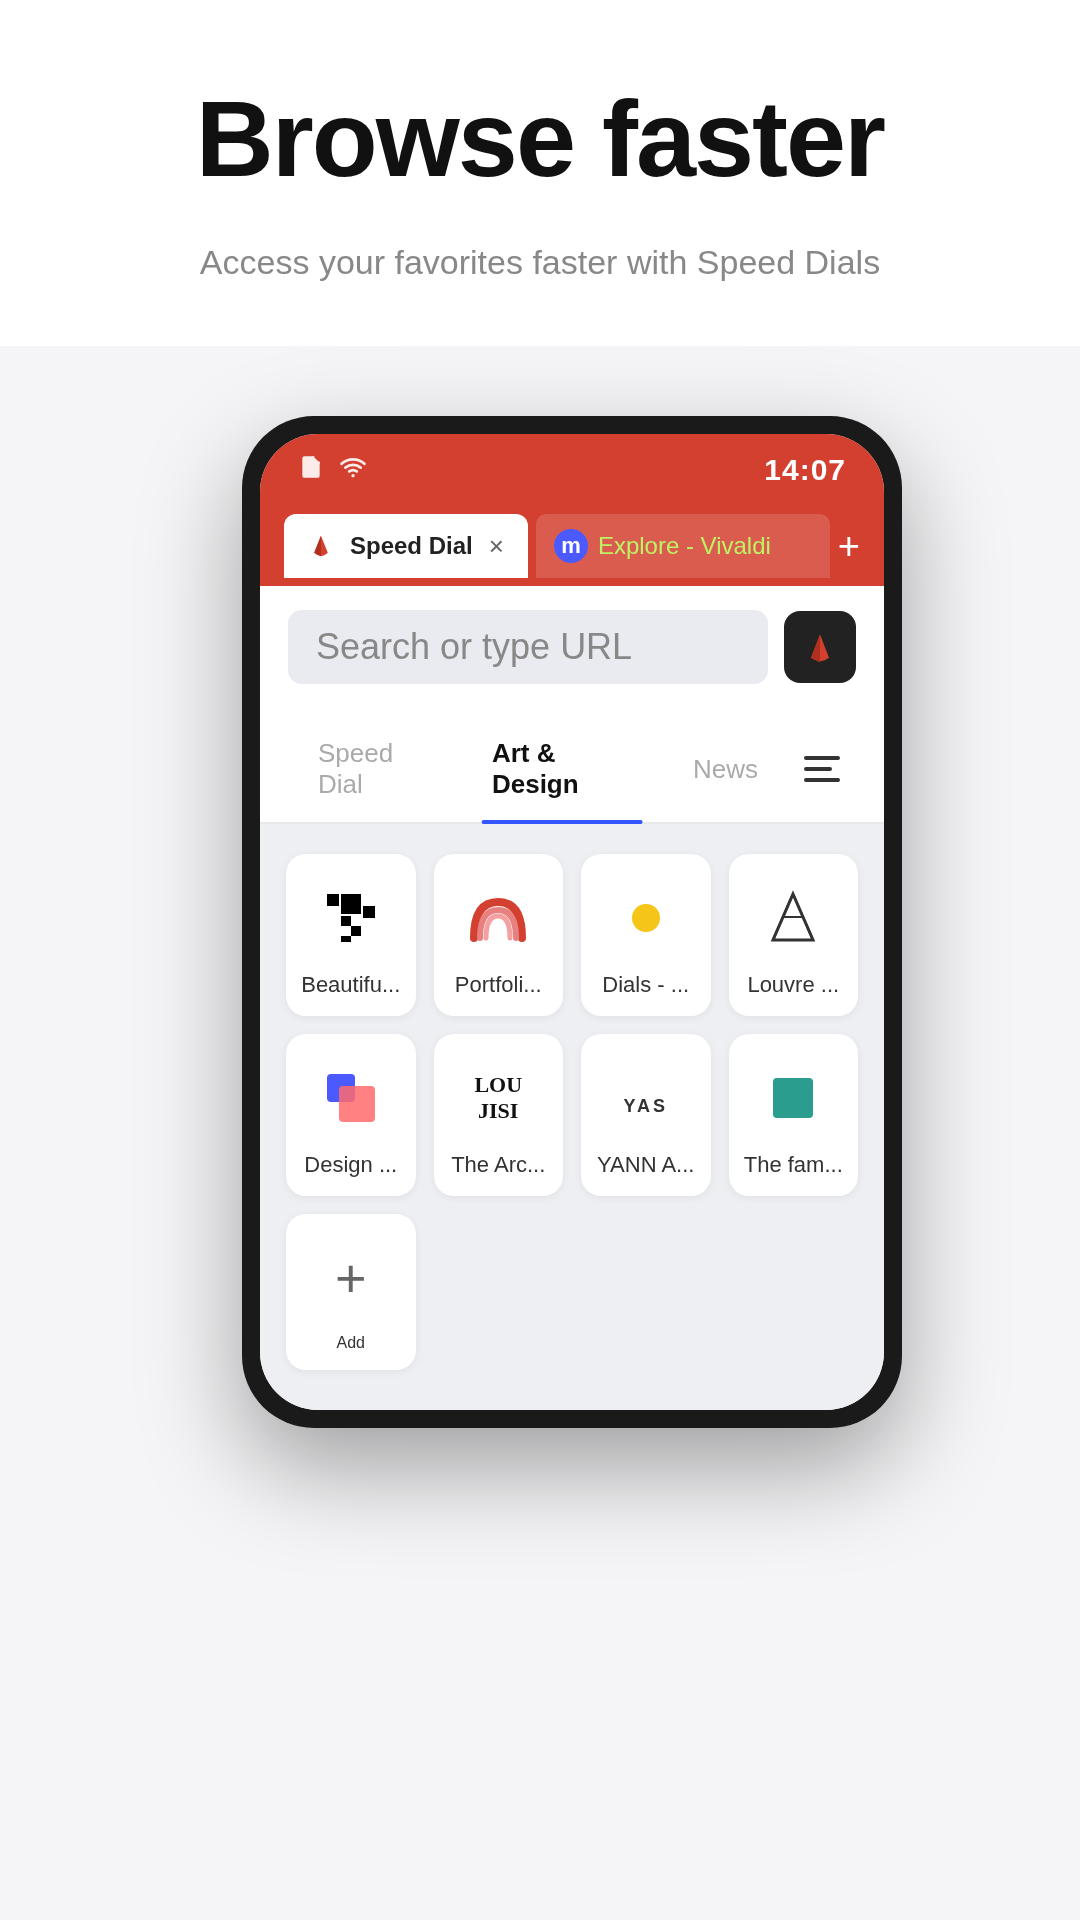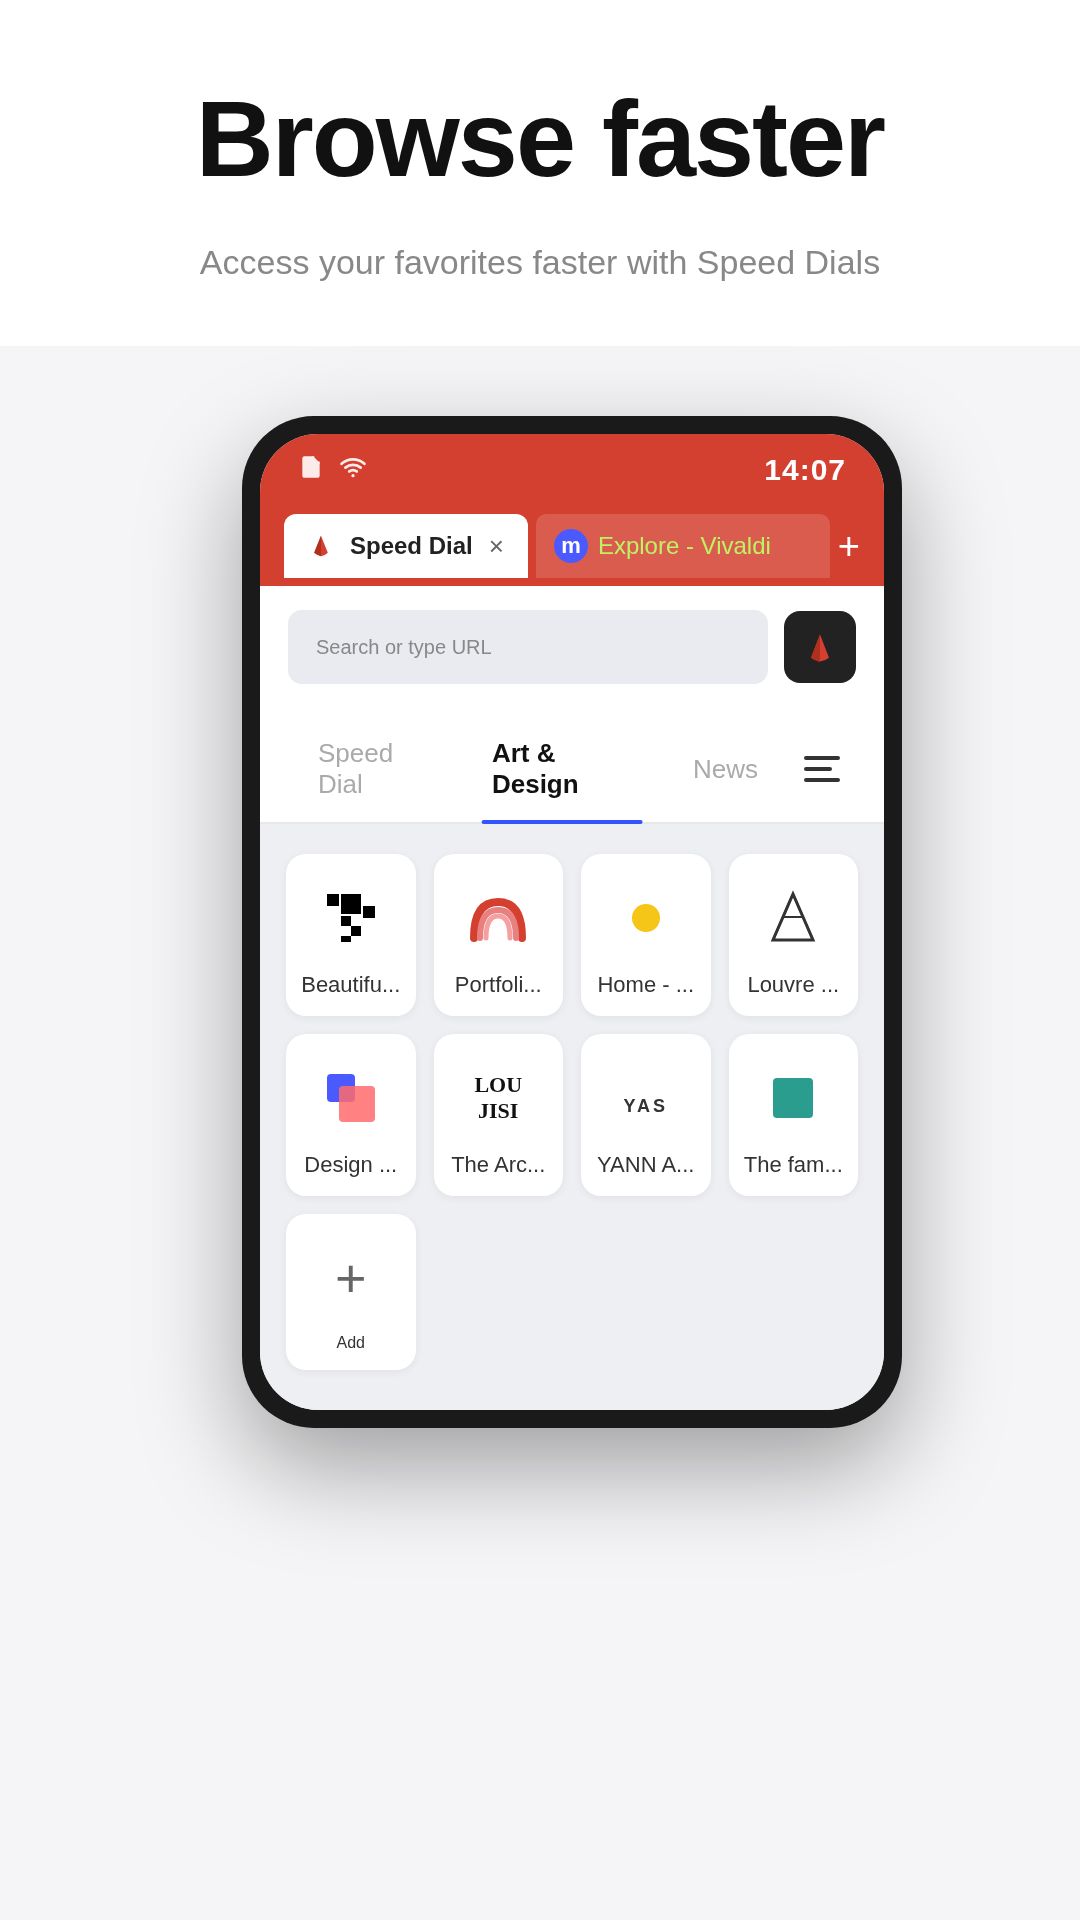--- a/index.html
+++ b/index.html
@@ -189,21 +189,21 @@
       flex: 1;
       background: #eaebf0;
       border-radius: 14px;
       height: 74px;
       display: flex;
       align-items: center;
       padding: 0 28px;
     }
 
     .search-placeholder {
-      font-size: 20px;
+      font-size: 36px;
       color: #888;
     }
 
     .vivaldi-btn {
       width: 72px;
       height: 72px;
       background: #222;
       border-radius: 16px;
       display: flex;
       align-items: center;
@@ -460,21 +460,21 @@
             </div>
             <span class="dial-label">Portfoli...</span>
           </div>
 
           <div class="dial-item">
             <div class="dial-icon-container">
               <svg width="64" height="64" viewBox="0 0 64 64">
                 <circle cx="32" cy="32" r="14" fill="#f5c518"></circle>
               </svg>
             </div>
-            <span class="dial-label">Home - ...</span>
+            <span class="dial-label">Dials - ...</span>
           </div>
 
           <div class="dial-item">
             <div class="dial-icon-container">
               <svg width="64" height="64" viewBox="0 0 64 64">
                 <polygon points="32,8 52,54 12,54" fill="none" stroke="#333" stroke-width="3"></polygon>
                 <line x1="32" y1="8" x2="12" y2="54" stroke="#333" stroke-width="2"></line>
                 <line x1="32" y1="8" x2="52" y2="54" stroke="#333" stroke-width="2"></line>
                 <line x1="22" y1="31" x2="42" y2="31" stroke="#333" stroke-width="2"></line>
               </svg>

